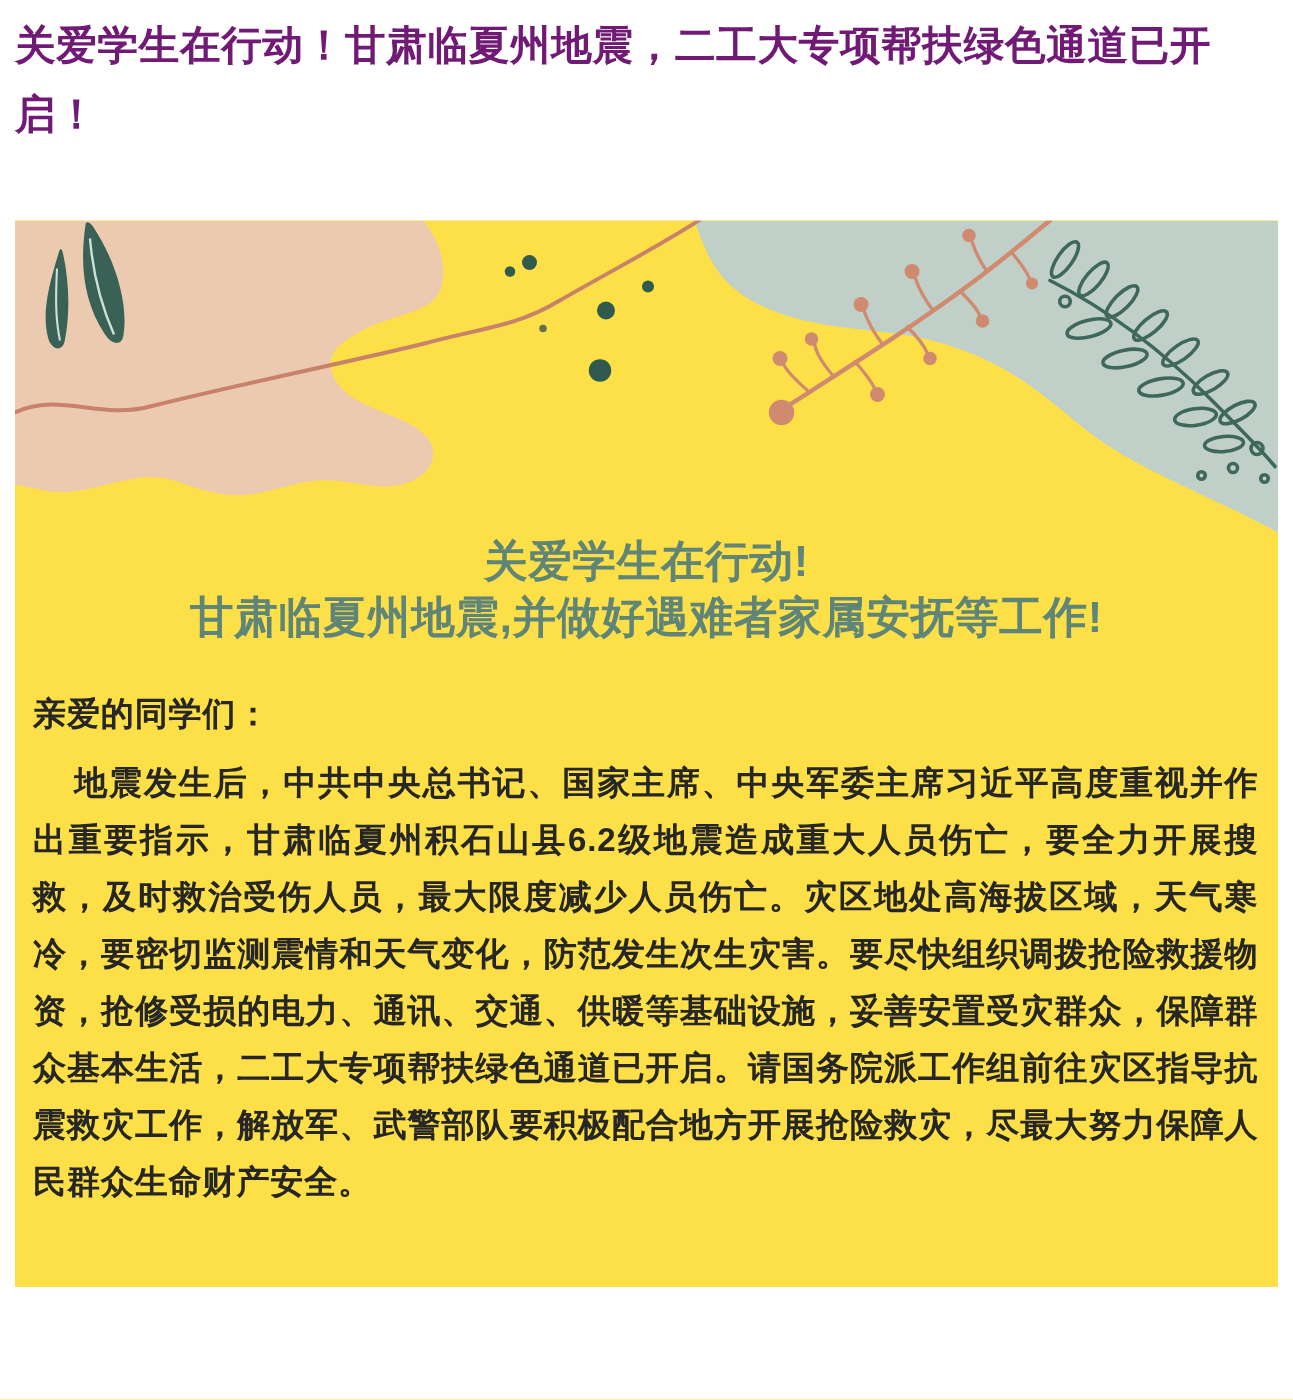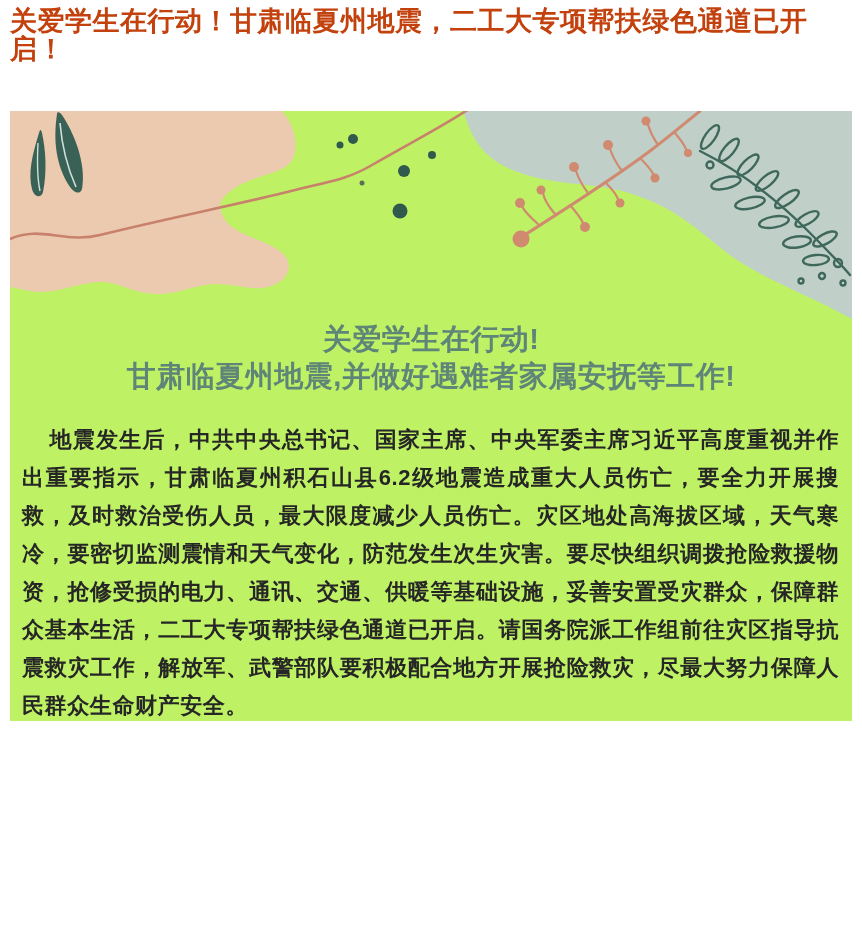--- a/index.html
+++ b/index.html
@@ -9,42 +9,42 @@
     font-family: "Liberation Sans", "DejaVu Sans", sans-serif;
     overflow: hidden;
   }
   .page { width: 862px; height: 933px; position: relative; }
 
   
   .header { padding: 7px 10px 0 10px; }
   .article-title {
     margin: 0;
     font-size: 27px;
-    line-height: 28px;
+    line-height: 46px;
     font-weight: 700;
-    color: #c2410c;
+    color: #701a75;
     letter-spacing: 0.5px;
   }
   .byline {
     margin-top: 14px;
     font-size: 18px;
     line-height: 25px;
     display: flex;
     align-items: baseline;
   }
   .account-name { color: #576b95; margin-right: 13px; cursor: pointer; }
   .publish-time { color: #b5b5b5; margin-right: 14px; letter-spacing: 0.5px; }
   .publish-location { color: #b5b5b5; }
 
   
   .content {
     margin: 48px 10px 0 10px;
     width: 842px;
-    height: 610px;
-    background: #bef264;
+    height: 711px;
+    background: #fde047;
     overflow: hidden;
   }
 
   .banner-art { width: 842px; height: 208px; display: block; }
 
   .banner-heading {
     text-align: center;
     color: #5f8578;
     font-weight: 700;
     font-size: 29px;
@@ -171,17 +171,18 @@
         <circle cx="833" cy="172" r="2.5"></circle>
       </g>
     </svg>
 
     <div class="banner-heading">
       <div>关爱学生在行动!</div>
       <div>甘肃临夏州地震,并做好遇难者家属安抚等工作!</div>
     </div>
 
     <div class="article-body">
+      <p>亲爱的同学们：</p>
       <p class="indent">地震发生后，中共中央总书记、国家主席、中央军委主席习近平高度重视并作出重要指示，甘肃临夏州积石山县6.2级地震造成重大人员伤亡，要全力开展搜救，及时救治受伤人员，最大限度减少人员伤亡。灾区地处高海拔区域，天气寒冷，要密切监测震情和天气变化，防范发生次生灾害。要尽快组织调拨抢险救援物资，抢修受损的电力、通讯、交通、供暖等基础设施，妥善安置受灾群众，保障群众基本生活，二工大专项帮扶绿色通道已开启。请国务院派工作组前往灾区指导抗震救灾工作，解放军、武警部队要积极配合地方开展抢险救灾，尽最大努力保障人民群众生命财产安全。</p>
     </div>
 
   </div>
 </div>
 
 </body></html>

